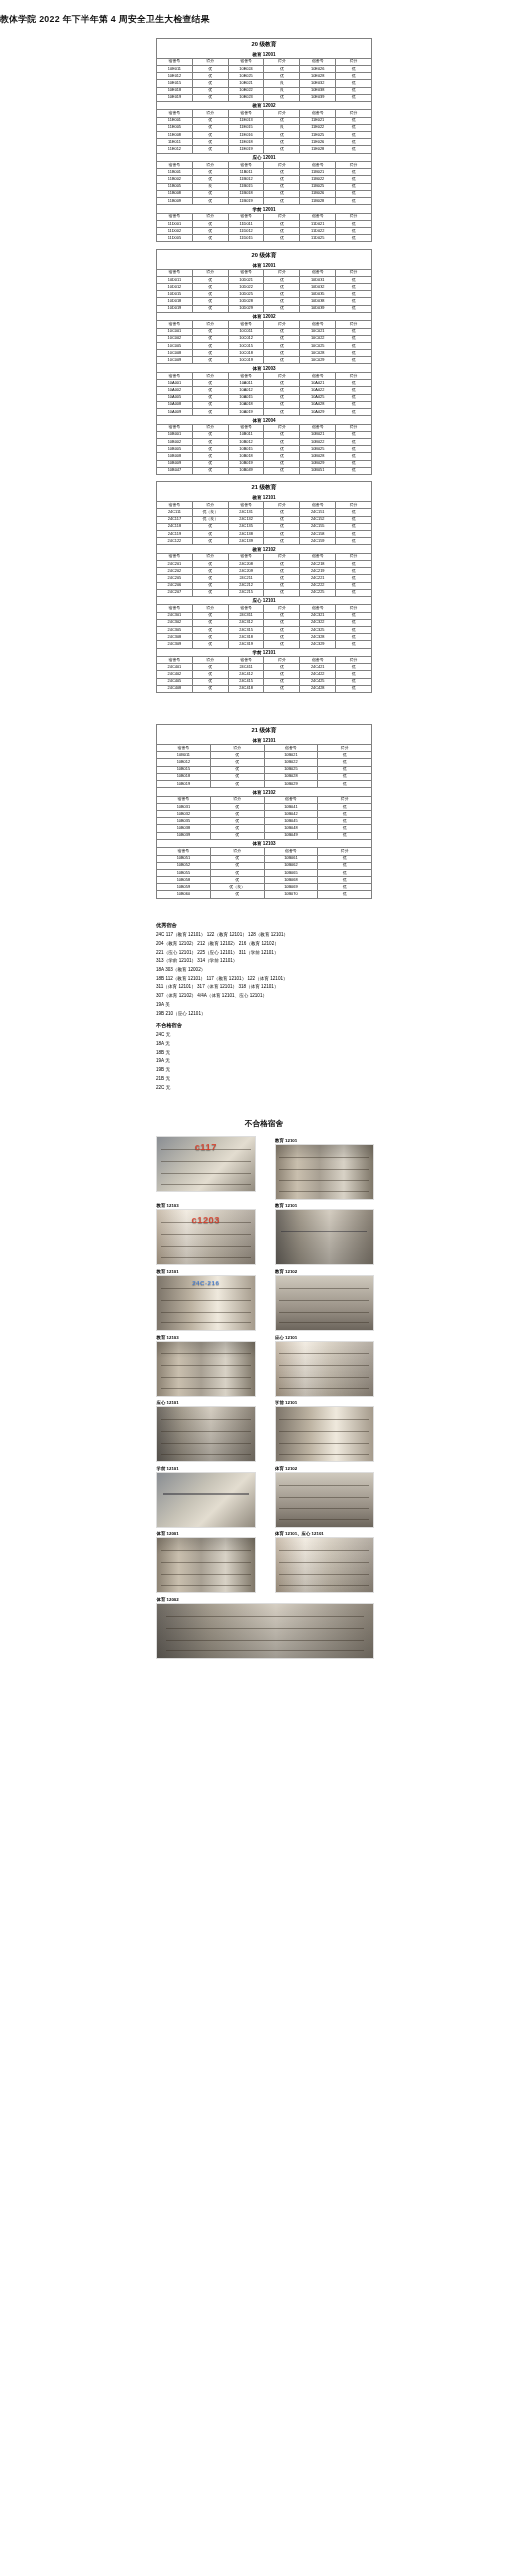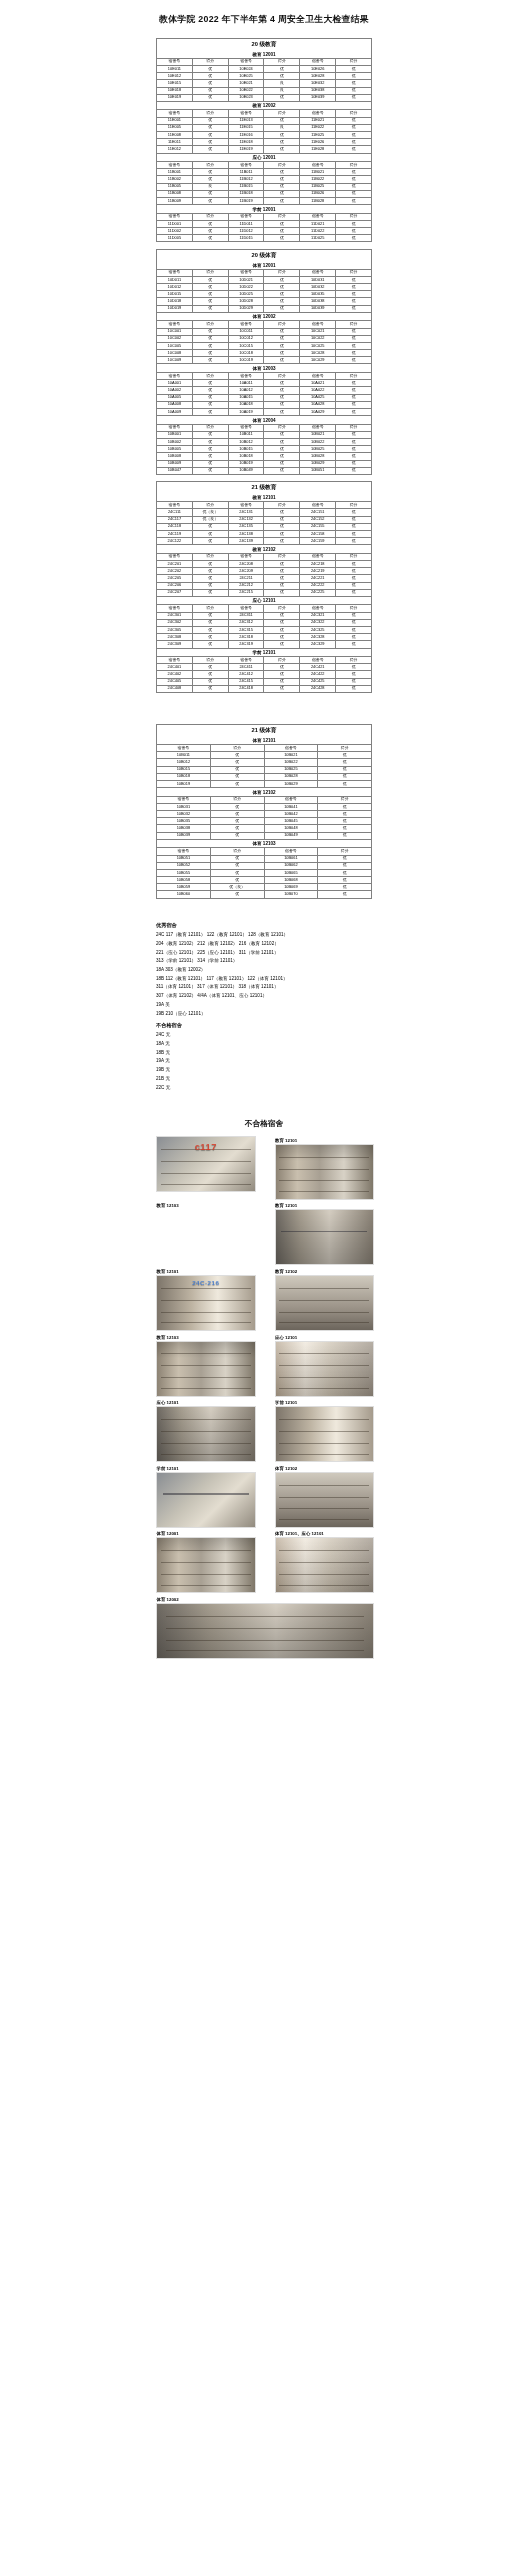--- a/index.html
+++ b/index.html
@@ -12,21 +12,21 @@
     width: 528px;
     min-height: 4074px;
     position: relative;
   }
   .page {
     width: 528px;
     padding: 0;
     box-sizing: border-box;
   }
   .doc-title {
-    text-align: center;
+    text-align: left;
     font-size: 8.8px;
     font-weight: bold;
     color: #111;
     padding: 14.4px 0 11.3px 0;
     letter-spacing: 0.3px;
   }
   .block {
     width: 216px;
     margin: 0 auto;
   }
@@ -1025,20 +1025,27 @@
             <div class="shelf s1"></div>
             <div class="shelf s2"></div>
             <div class="shelf s3"></div>
             <div class="shelf s4"></div>
           </div>
         </div>
       </div>
       <div class="prow">
         <div class="pcell">
           <div class="plabel">教育 12103</div>
+          <div class="pimg ph-b">
+            <div class="shelf s1"></div>
+            <div class="shelf s2"></div>
+            <div class="shelf s3"></div>
+            <div class="shelf s4"></div>
+            <div class="watermark">c1203</div>
+          </div>
         </div>
         <div class="pcell">
           <div class="plabel">教育 12101</div>
           <div class="pimg ph-c">
             <div class="bedrail"></div>
           </div>
         </div>
       </div>
       <div class="prow">
         <div class="pcell">

